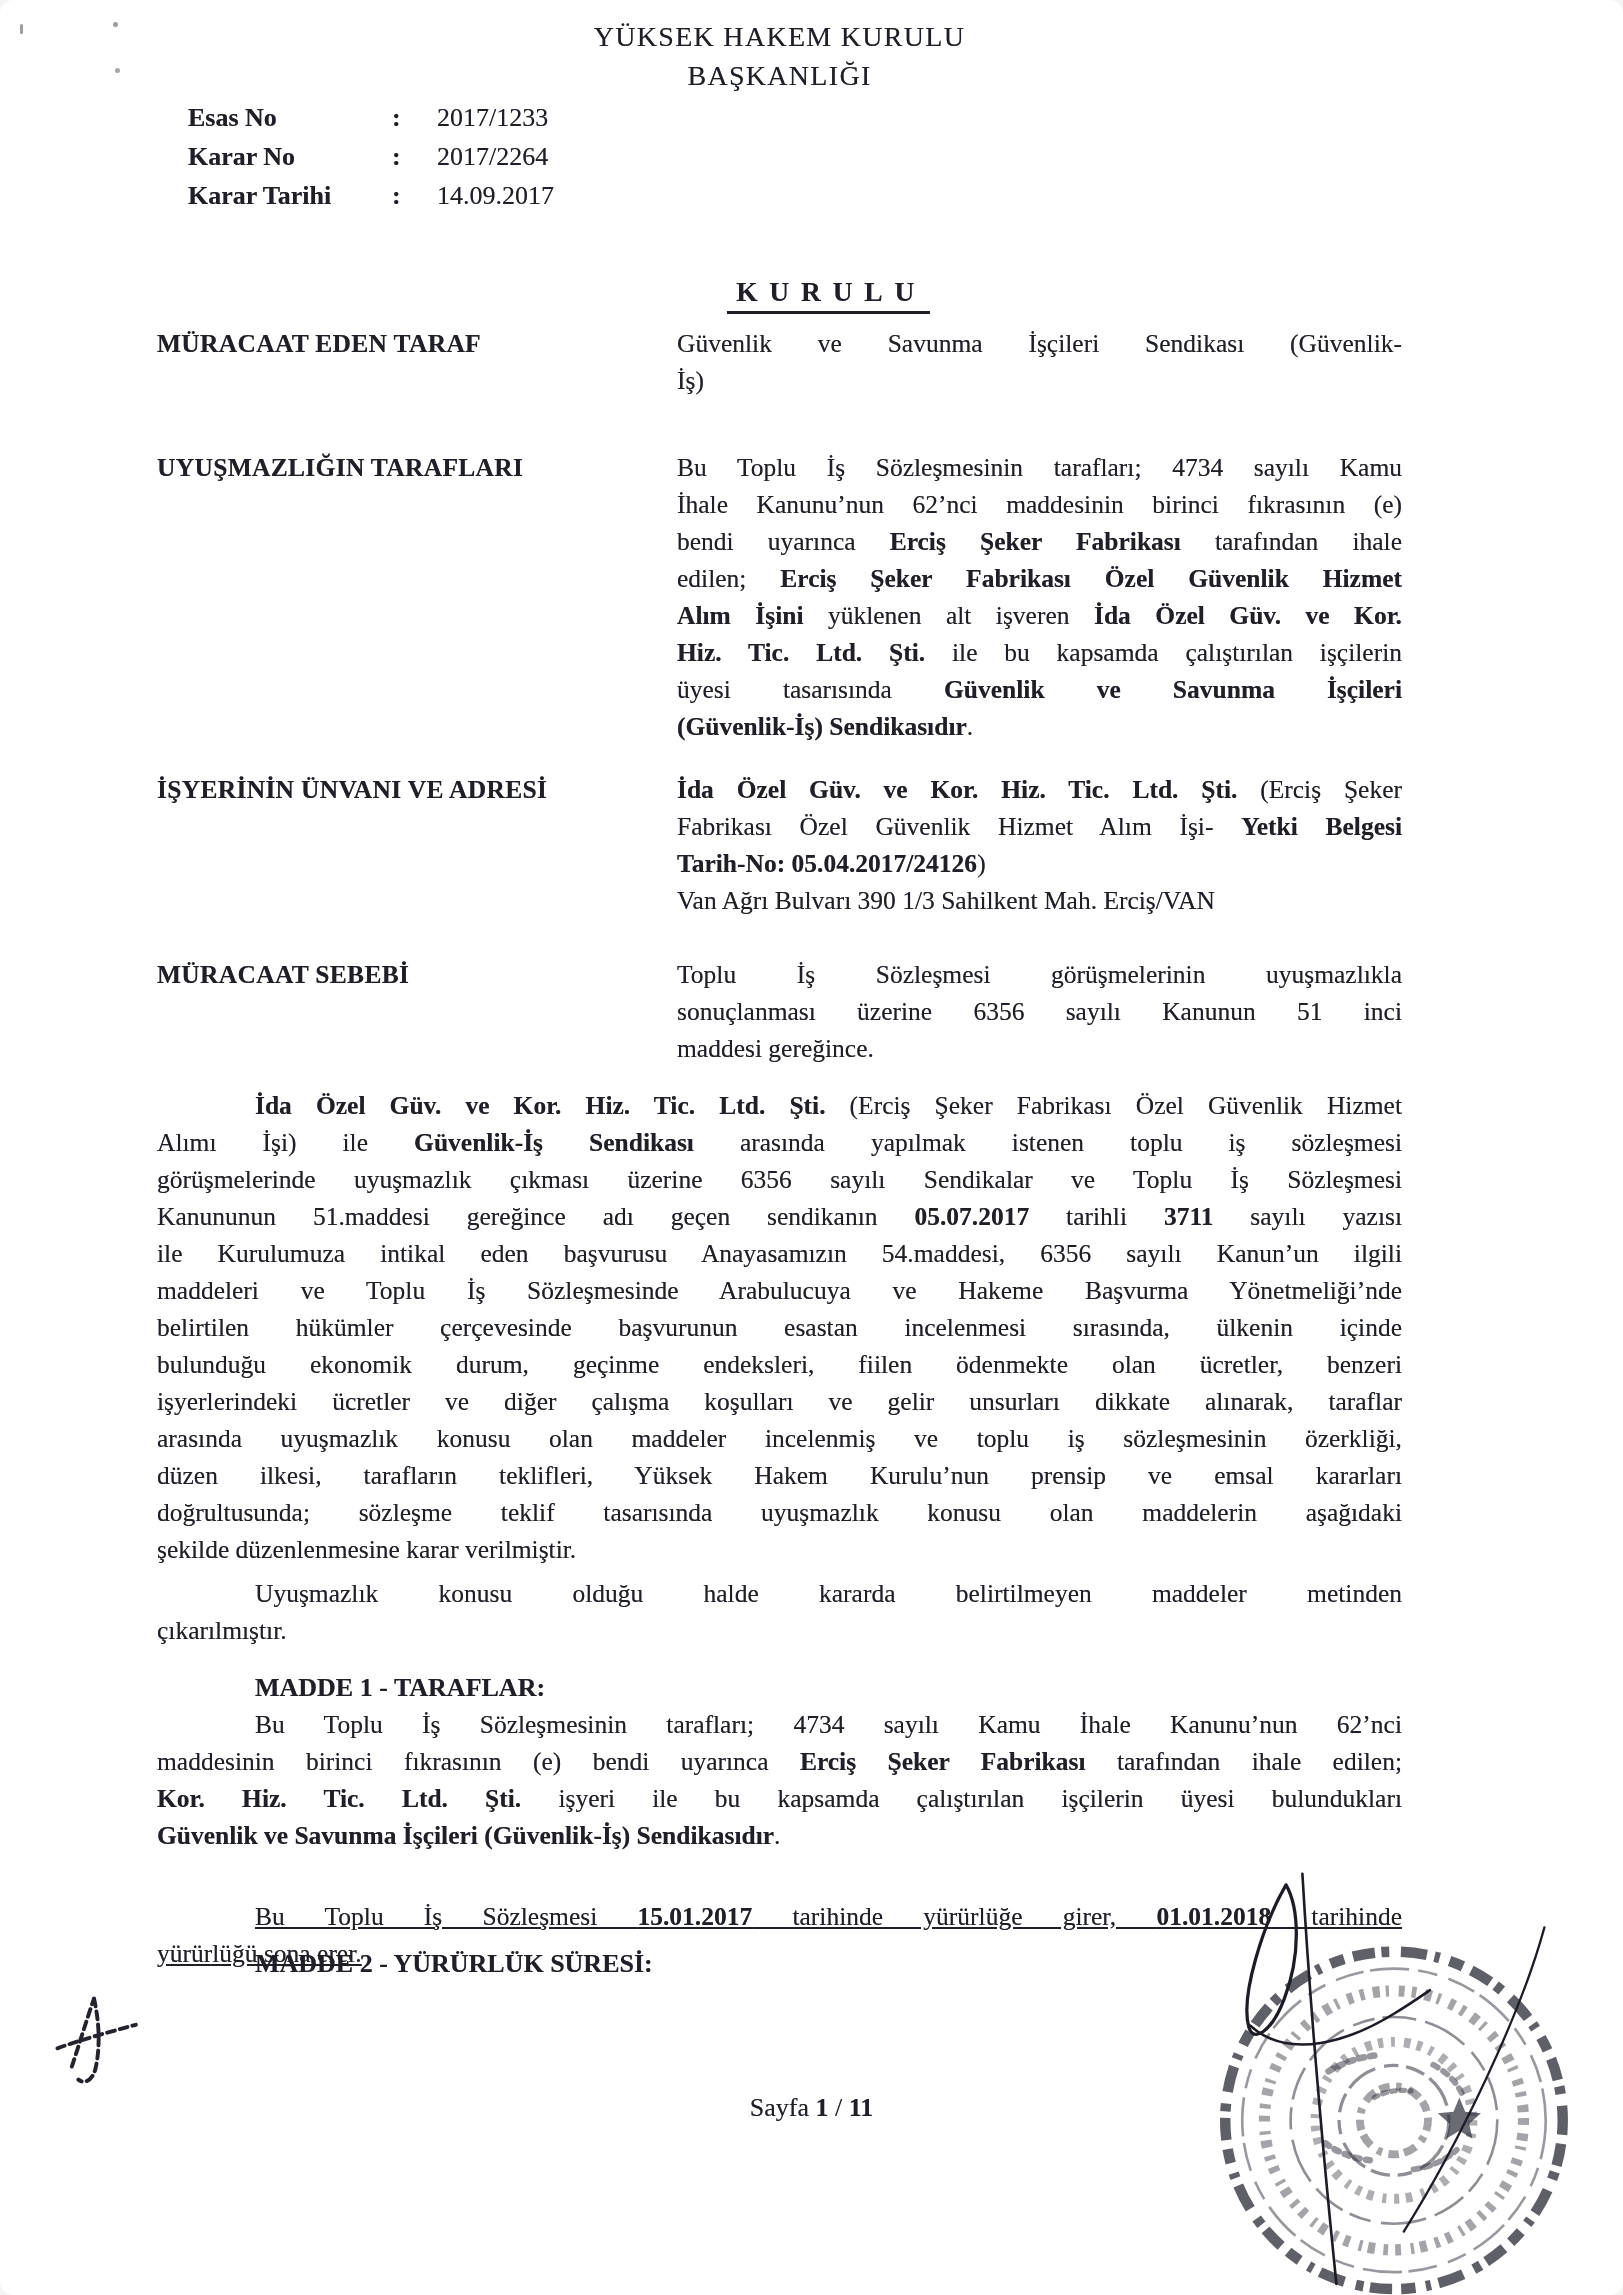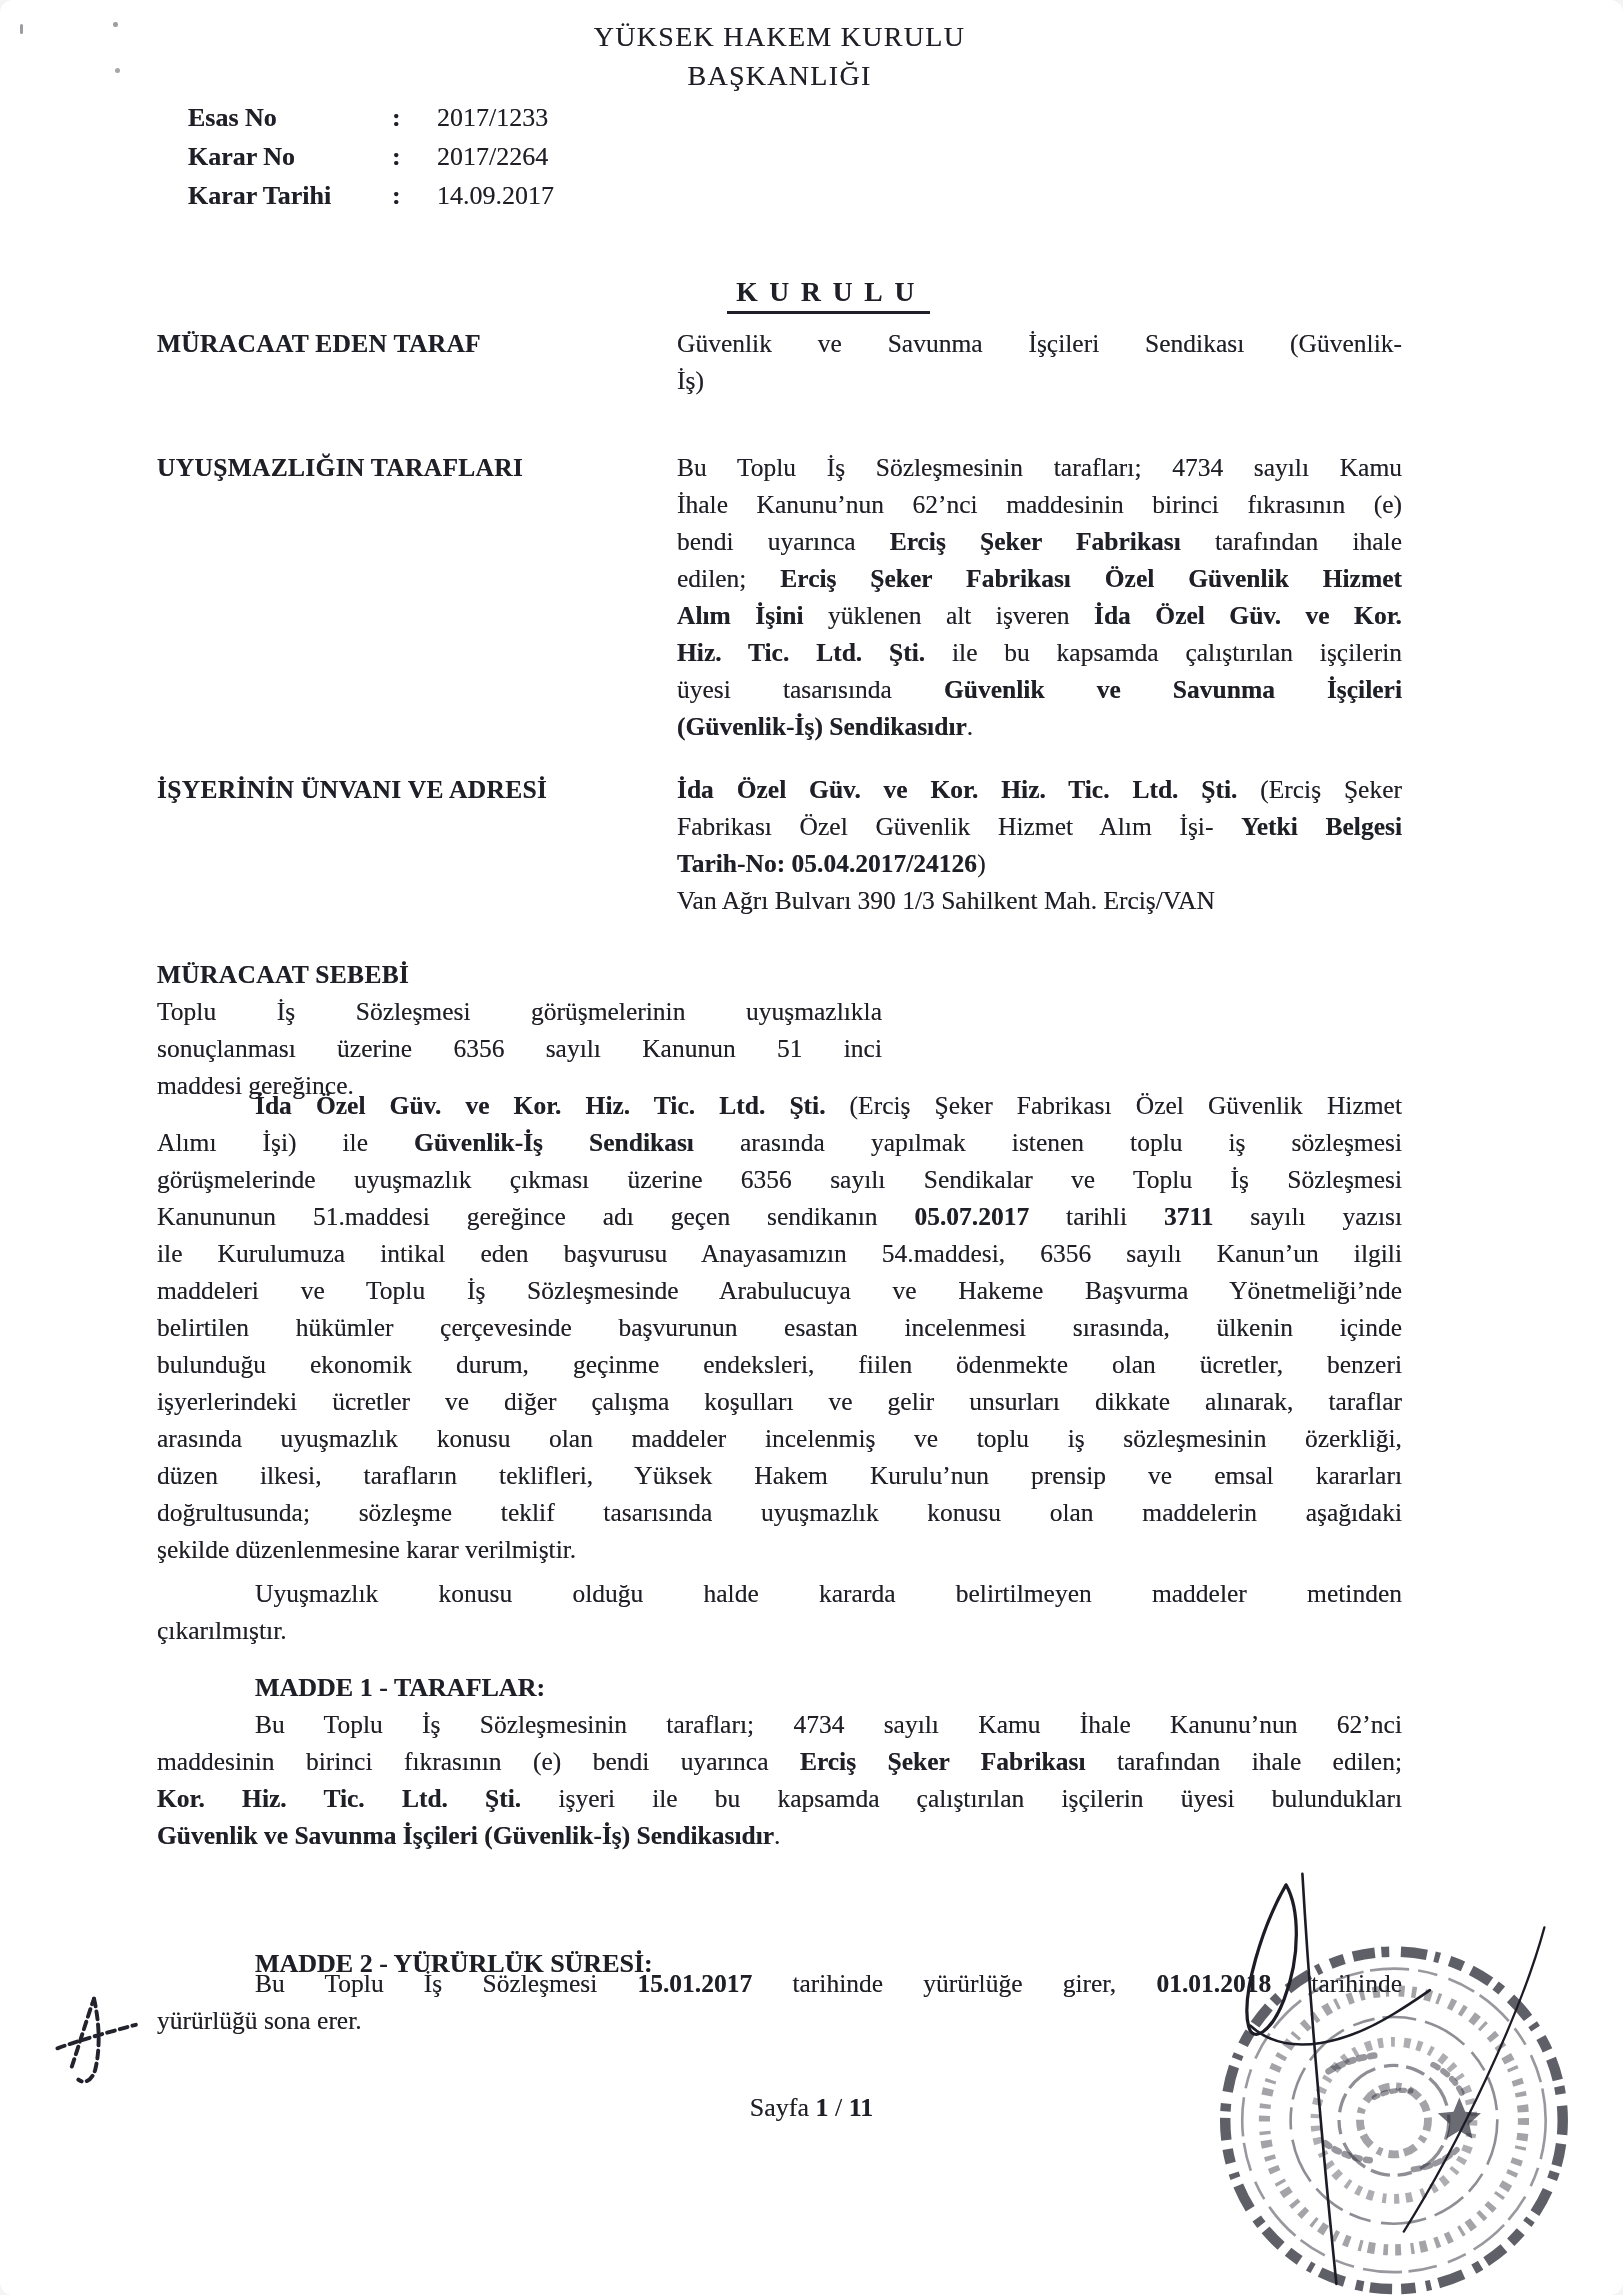--- a/index.html
+++ b/index.html
@@ -92,21 +92,21 @@
   <div class="abs row" style="top:771px;">
     <div class="label">İŞYERİNİN ÜNVANI VE ADRESİ</div>
     <div class="text">
         <div class="line fill"><span class="b">İda Özel Güv. ve Kor. Hiz. Tic. Ltd. Şti.</span><span> (Erciş Şeker</span></div>
         <div class="line fill"><span>Fabrikası Özel Güvenlik Hizmet Alım İşi- </span><span class="b">Yetki Belgesi</span></div>
         <div class="line"><span class="b">Tarih-No: 05.04.2017/24126</span><span>)</span></div>
         <div class="line"><span>Van Ağrı Bulvarı 390 1/3 Sahilkent Mah. Erciş/VAN</span></div>
       </div>
   </div>
 
-  <div class="abs row" style="top:956px;flex-direction:column;">
+  <div class="abs row" style="top:956px;">
     <div class="label">MÜRACAAT SEBEBİ</div>
     <div class="text">
         <div class="line fill"><span>Toplu İş Sözleşmesi görüşmelerinin uyuşmazlıkla</span></div>
         <div class="line fill"><span>sonuçlanması üzerine 6356 sayılı Kanunun 51 inci</span></div>
         <div class="line"><span>maddesi gereğince.</span></div>
       </div>
   </div>
 
   <div class="abs para" style="top:1087px;">
       <div class="line fill indent"><span class="b">İda Özel Güv. ve Kor. Hiz. Tic. Ltd. Şti.</span><span> (Erciş Şeker Fabrikası Özel Güvenlik Hizmet</span></div>
@@ -130,21 +130,21 @@
 
   <div class="abs article-heading" style="top:1669px;">MADDE 1 - TARAFLAR:</div>
   <div class="abs para" style="top:1706px;">
       <div class="line fill indent"><span>Bu Toplu İş Sözleşmesinin tarafları; 4734 sayılı Kamu İhale Kanunu’nun 62’nci</span></div>
       <div class="line fill"><span>maddesinin birinci fıkrasının (e) bendi uyarınca </span><span class="b">Erciş Şeker Fabrikası</span><span> tarafından ihale edilen;</span></div>
       <div class="line fill"><span class="b">Kor. Hiz. Tic. Ltd. Şti.</span><span> işyeri ile bu kapsamda çalıştırılan işçilerin üyesi bulundukları</span></div>
       <div class="line"><span class="b">Güvenlik ve Savunma İşçileri (Güvenlik-İş) Sendikasıdır</span><span>.</span></div>
     </div>
 
   <div class="abs article-heading" style="top:1945px;">MADDE 2 - YÜRÜRLÜK SÜRESİ:</div>
-  <div class="abs para" style="top:1965px;">
+  <div class="abs para" style="top:1898px;text-decoration:underline;">
       <div class="line fill indent"><span>Bu Toplu İş Sözleşmesi </span><span class="b">15.01.2017</span><span> tarihinde yürürlüğe girer, </span><span class="b">01.01.2018</span><span> tarihinde</span></div>
       <div class="line"><span>yürürlüğü sona erer.</span></div>
     </div>
 
   <div class="abs footer"><span>Sayfa </span><span class="b">1</span><span> / </span><span class="b">11</span></div>
 
   <svg class="abs" style="left:1178px;top:1862px;" width="445" height="433" viewBox="0 0 680 662">
     <g stroke="#32323e" fill="none">
       <circle cx="330" cy="395" r="258" stroke-width="16" stroke-dasharray="22 14 34 10 12 18 40 12 8 16" opacity="0.78"></circle>
       <circle cx="330" cy="395" r="232" stroke-width="4" stroke-dasharray="60 14 30 18 44 10" opacity="0.5"></circle>

